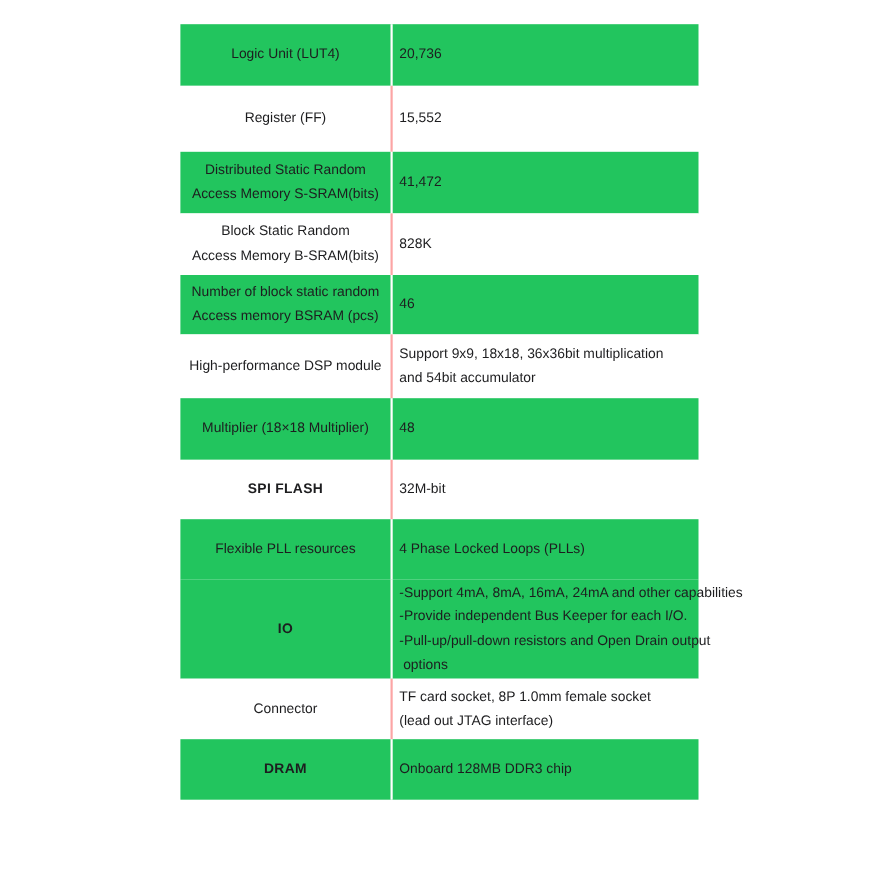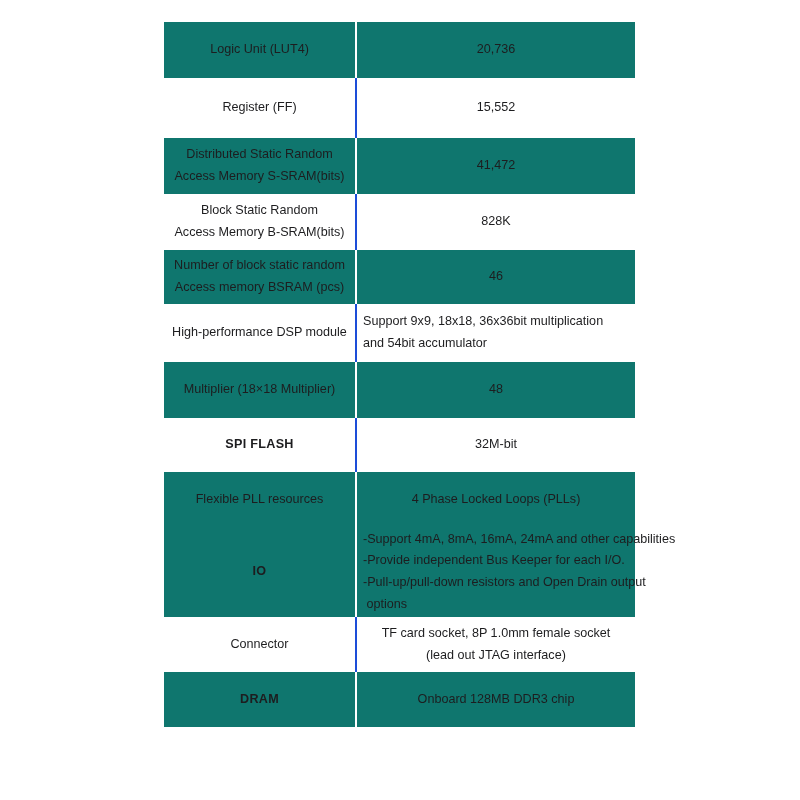--- a/index.html
+++ b/index.html
@@ -18,39 +18,39 @@
     position: absolute;
     left: 164px;
     top: 22px;
     width: 471px;
     border-collapse: collapse;
     table-layout: fixed;
   }
   #spec-table col.c-label { width: 192px; }
   #spec-table col.c-value { width: 279px; }
 
-  #spec-table tr.shaded > td { background: #0f766e; }
+  #spec-table tr.shaded > td { background: #22c55e; }
   #spec-table tr.plain  > td { background: #ffffff; }
 
   #spec-table td {
     border: 0;
     vertical-align: middle;
     font-size: 12.6px;
     line-height: 1.72;
     color: #1d1d1f;
     padding: 0 6px;
   }
   #spec-table tr.shaded > td.cell-label {
     border-right: 2px solid #ffffff;
   }
   #spec-table tr.plain > td.cell-label {
-    border-right: 2px solid #1d4ed8;
+    border-right: 2px solid #fca5a5;
   }
   td.cell-label { text-align: center; }
-  td.cell-value { text-align: center; }
+  td.cell-value { }
 
   td.cell-label .lbl-line,
   td.cell-value .val-line {
     display: block;
     white-space: pre;
   }
 
   
   tr.bold-label td.cell-label { font-weight: bold; font-size: 13.4px; letter-spacing: .3px; }
 

